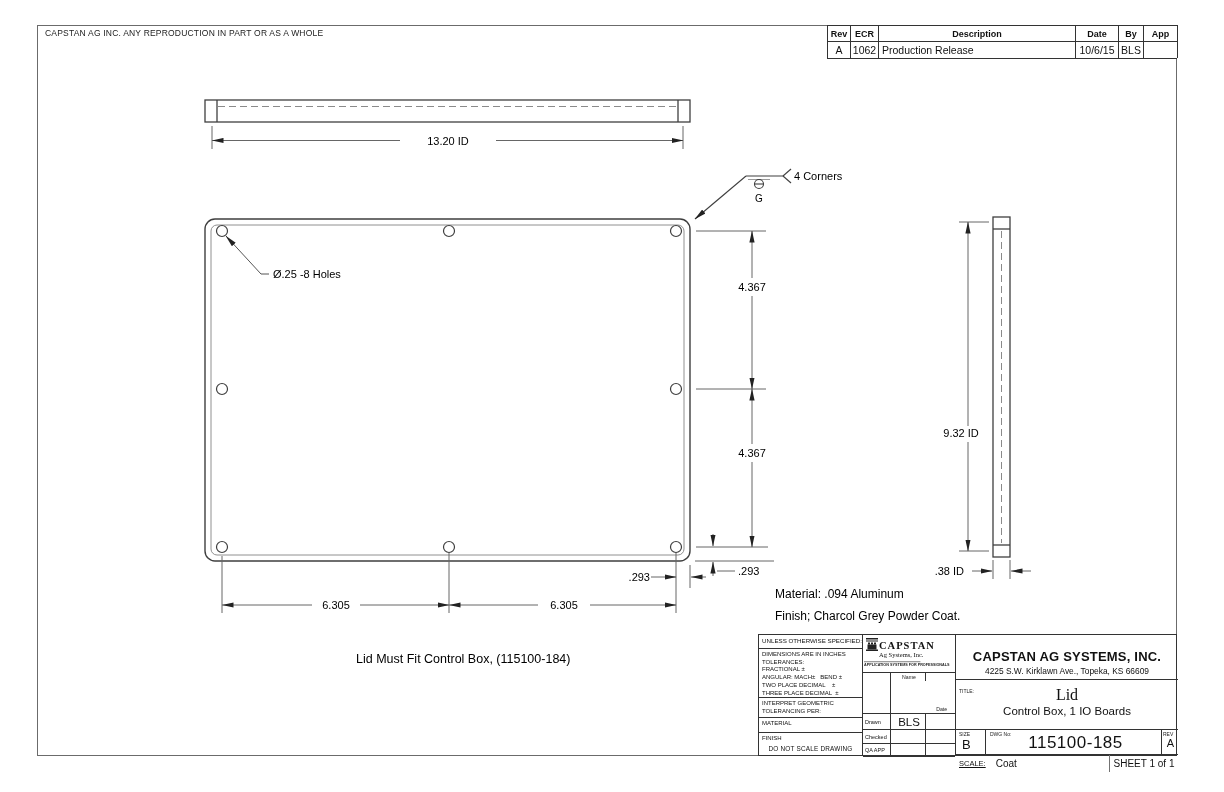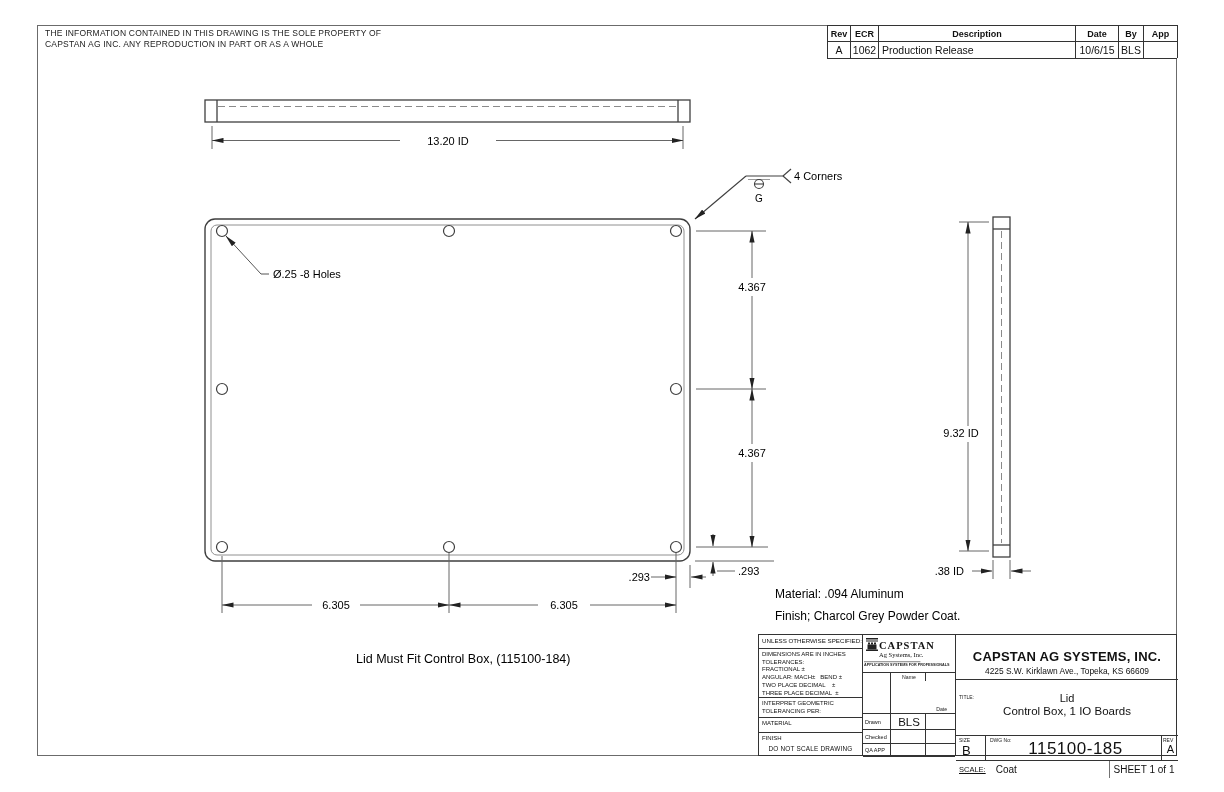--- a/index.html
+++ b/index.html
@@ -42,21 +42,21 @@
   .r-drawn{height:15px;}.r-chk{height:13px;}.r-qa{height:12px;}
   .lab{font-size:5.5px;}
   .big-init{font-size:11.5px;justify-content:center;}
   .drawn-date{font-size:8px;justify-content:center;}
   .tb-right{position:absolute;left:197px;top:11px;width:222px;height:100%;box-sizing:border-box;}
   .tb-co{height:34px;border-bottom:1px solid #333;box-sizing:border-box;text-align:center;padding-top:3px;}
   .co-name{font-size:13px;font-weight:bold;letter-spacing:.2px;}
   .co-addr{font-size:8.4px;margin-top:2px;}
   .tb-title{height:44px;border-bottom:1px solid #333;box-sizing:border-box;position:relative;text-align:center;}
   .title-label{position:absolute;left:3px;top:2px;font-size:5.5px;}
-  .title-l1{font-size:11px;margin-top:12px;}
+  .title-l1{font-size:16px;margin-top:6px;font-family:Liberation Serif, serif;}
   .title-l2{font-size:11.5px;margin-top:1px;}
   .tb-num{height:25px;border-bottom:1px solid #333;box-sizing:border-box;display:flex;}
   .cell-size{width:30px;border-right:1px solid #333;box-sizing:border-box;padding:1px 0 0 3px;}
   .cell-dwg{flex:1;position:relative;padding:1px 0 0 4px;}
   .cell-rev{width:17px;border-left:1px solid #333;box-sizing:border-box;padding:1px 0 0 1px;}
   .mini{font-size:5px;color:#222;}
   .size-val{font-size:13px;margin:0 0 0 3px;}
   .dwg-val{font-size:17px;text-align:center;margin-top:-4px;letter-spacing:.5px;}
   .rev-val{font-size:11px;text-align:center;margin-top:0;}
   .tb-scale{height:17px;display:flex;}
@@ -67,21 +67,20 @@
   svg text{font-family:"Liberation Sans",sans-serif;fill:#000;}
   .dimtxt{font-size:11px;}
   .notetxt{font-size:12px;}
 </style>
 </head>
 <body>
 
 <div class="abs sheet-border"></div>
 
 <div class="abs prop">
-  <div>THE INFORMATION CONTAINED IN THIS DRAWING IS THE SOLE PROPERTY OF</div>
   <div>CAPSTAN AG INC. ANY REPRODUCTION IN PART OR AS A WHOLE</div>
 </div>
 
 <div class="abs rev">
   <div class="hd">Rev</div>
   <div class="hd">ECR</div>
   <div class="hd">Description</div>
   <div class="hd">Date</div>
   <div class="hd">By</div>
   <div class="hd">App</div>

